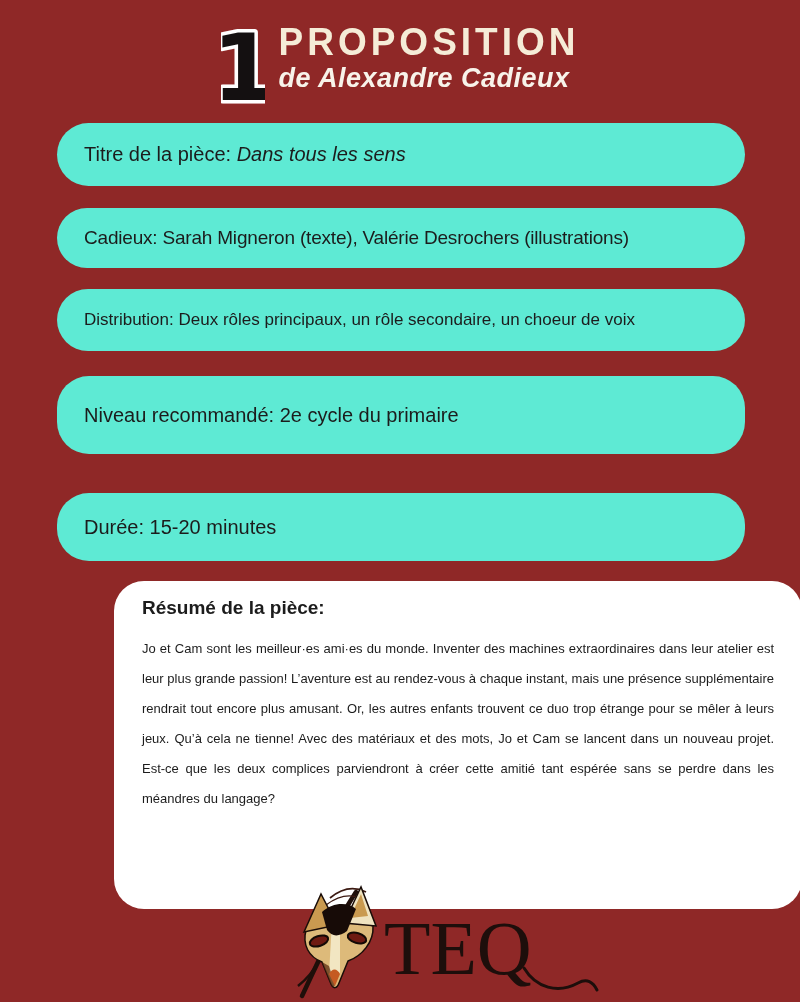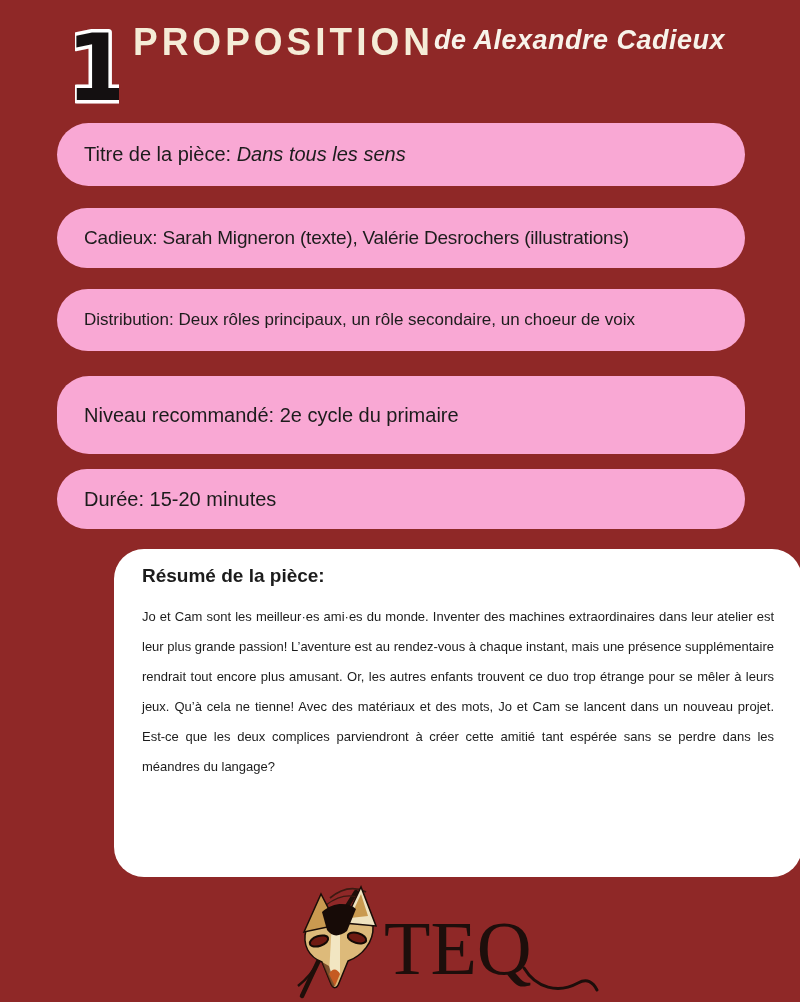--- a/index.html
+++ b/index.html
@@ -12,21 +12,21 @@
 
   
   .header {
     display: flex;
     justify-content: center;
     align-items: flex-start;
     padding-top: 24px;
     height: 99px;
   }
   .numeral-svg { display: block; margin-right: 14px; margin-top: 2px; }
-  .header-text { display: flex; flex-direction: row; align-items: flex-start; }
+  .header-text { display: flex; flex-direction: column; align-items: flex-start; }
   .page-title {
     font-size: 37px;
     font-weight: bold;
     letter-spacing: 4px;
     color: #F5ECD7;
     line-height: 38px;
     transform: scaleY(1.04);
   }
   .page-subtitle {
     font-size: 27px;
@@ -34,32 +34,32 @@
     color: #F8F3EA;
     line-height: 30px;
     margin-top: 1px;
     letter-spacing: 0.5px;
     font-weight: bold;
   }
 
   
   .cards { width: 688px; margin: 24px auto 0 57px; }
   .pill {
-    background: #f9a8d4;
+    background: #5eead4;
     border-radius: 32px;
     display: flex;
     align-items: center;
     padding: 0 27px;
     color: #1C1C1C;
   }
   .pill-titre        { height: 63px; font-size: 20px; }
   .pill-auteur       { height: 60px; font-size: 19px; margin-top: 22px; letter-spacing: -0.2px; }
   .pill-distribution { height: 62px; font-size: 17px; margin-top: 21px; }
   .pill-niveau       { height: 78px; font-size: 20px; margin-top: 25px; }
-  .pill-duree        { height: 60px; font-size: 20px; margin-top: 15px; }
+  .pill-duree        { height: 68px; font-size: 20px; margin-top: 39px; }
   .pill i { font-style: italic; }
 
   
   .resume-card {
     background: #FFFFFF;
     border-radius: 30px;
     width: 688px;
     height: 328px;
     margin: 20px auto 0 57px;
     padding: 15px 28px 0 28px;

